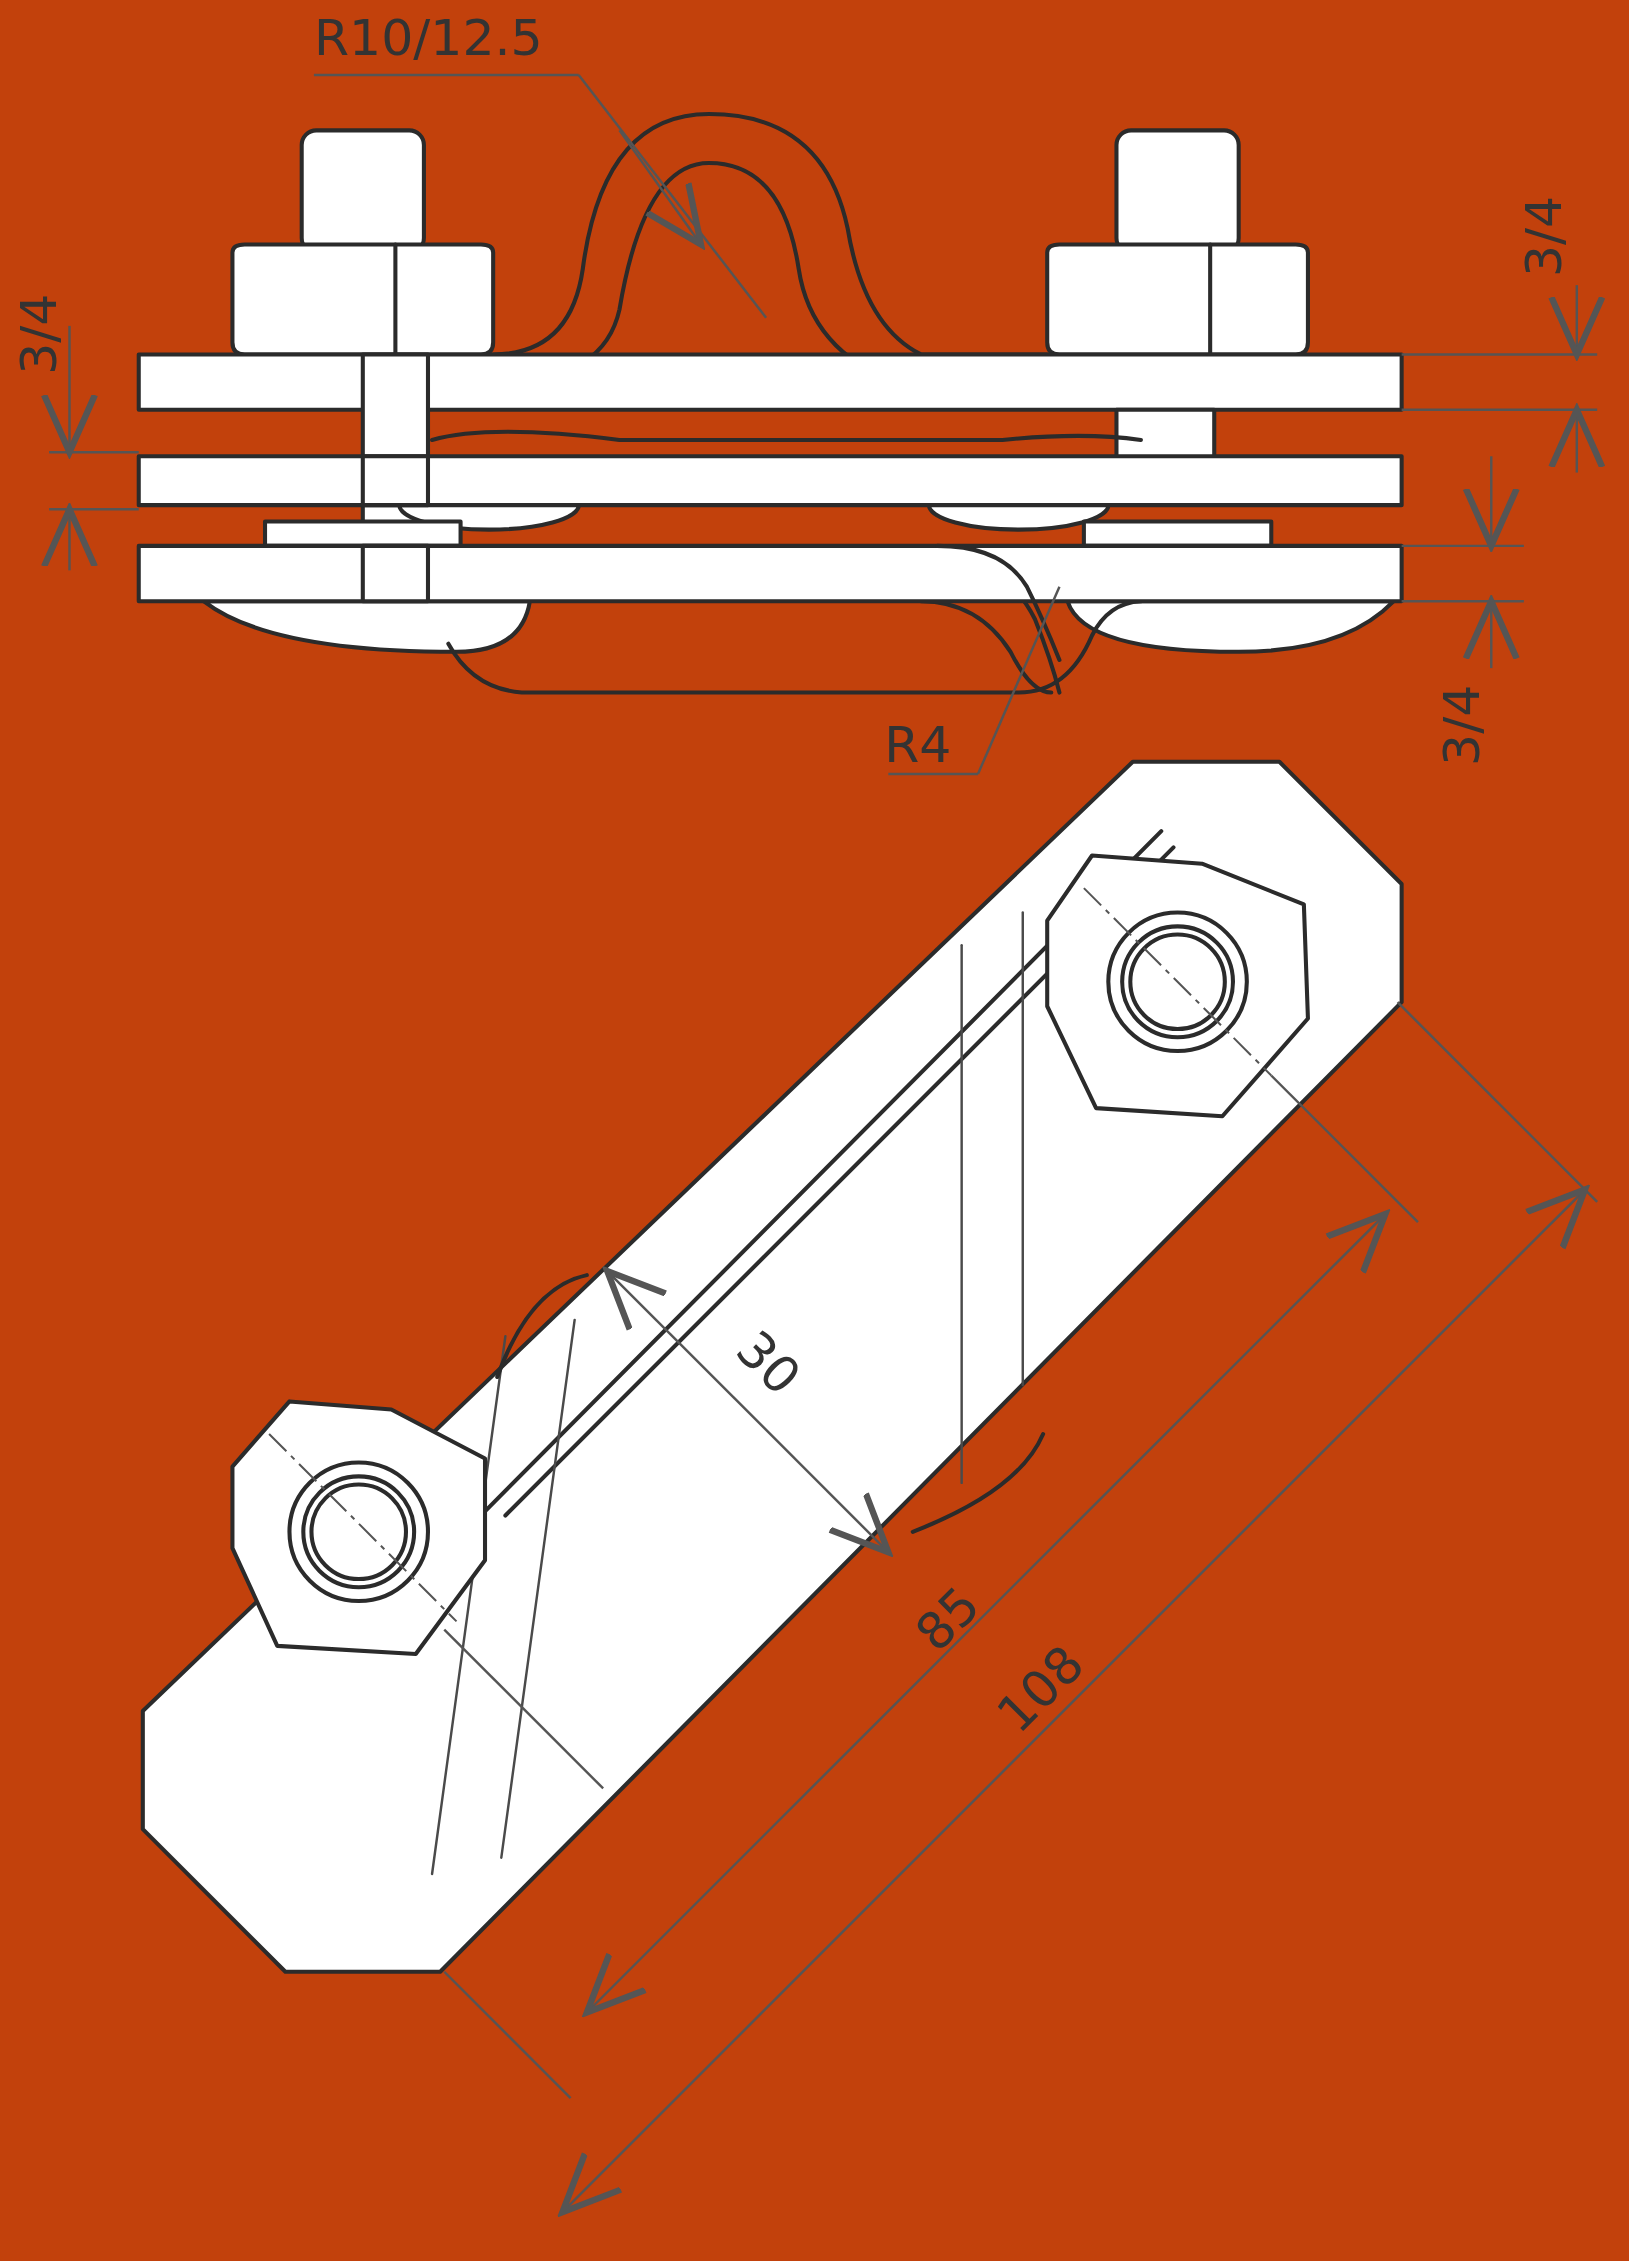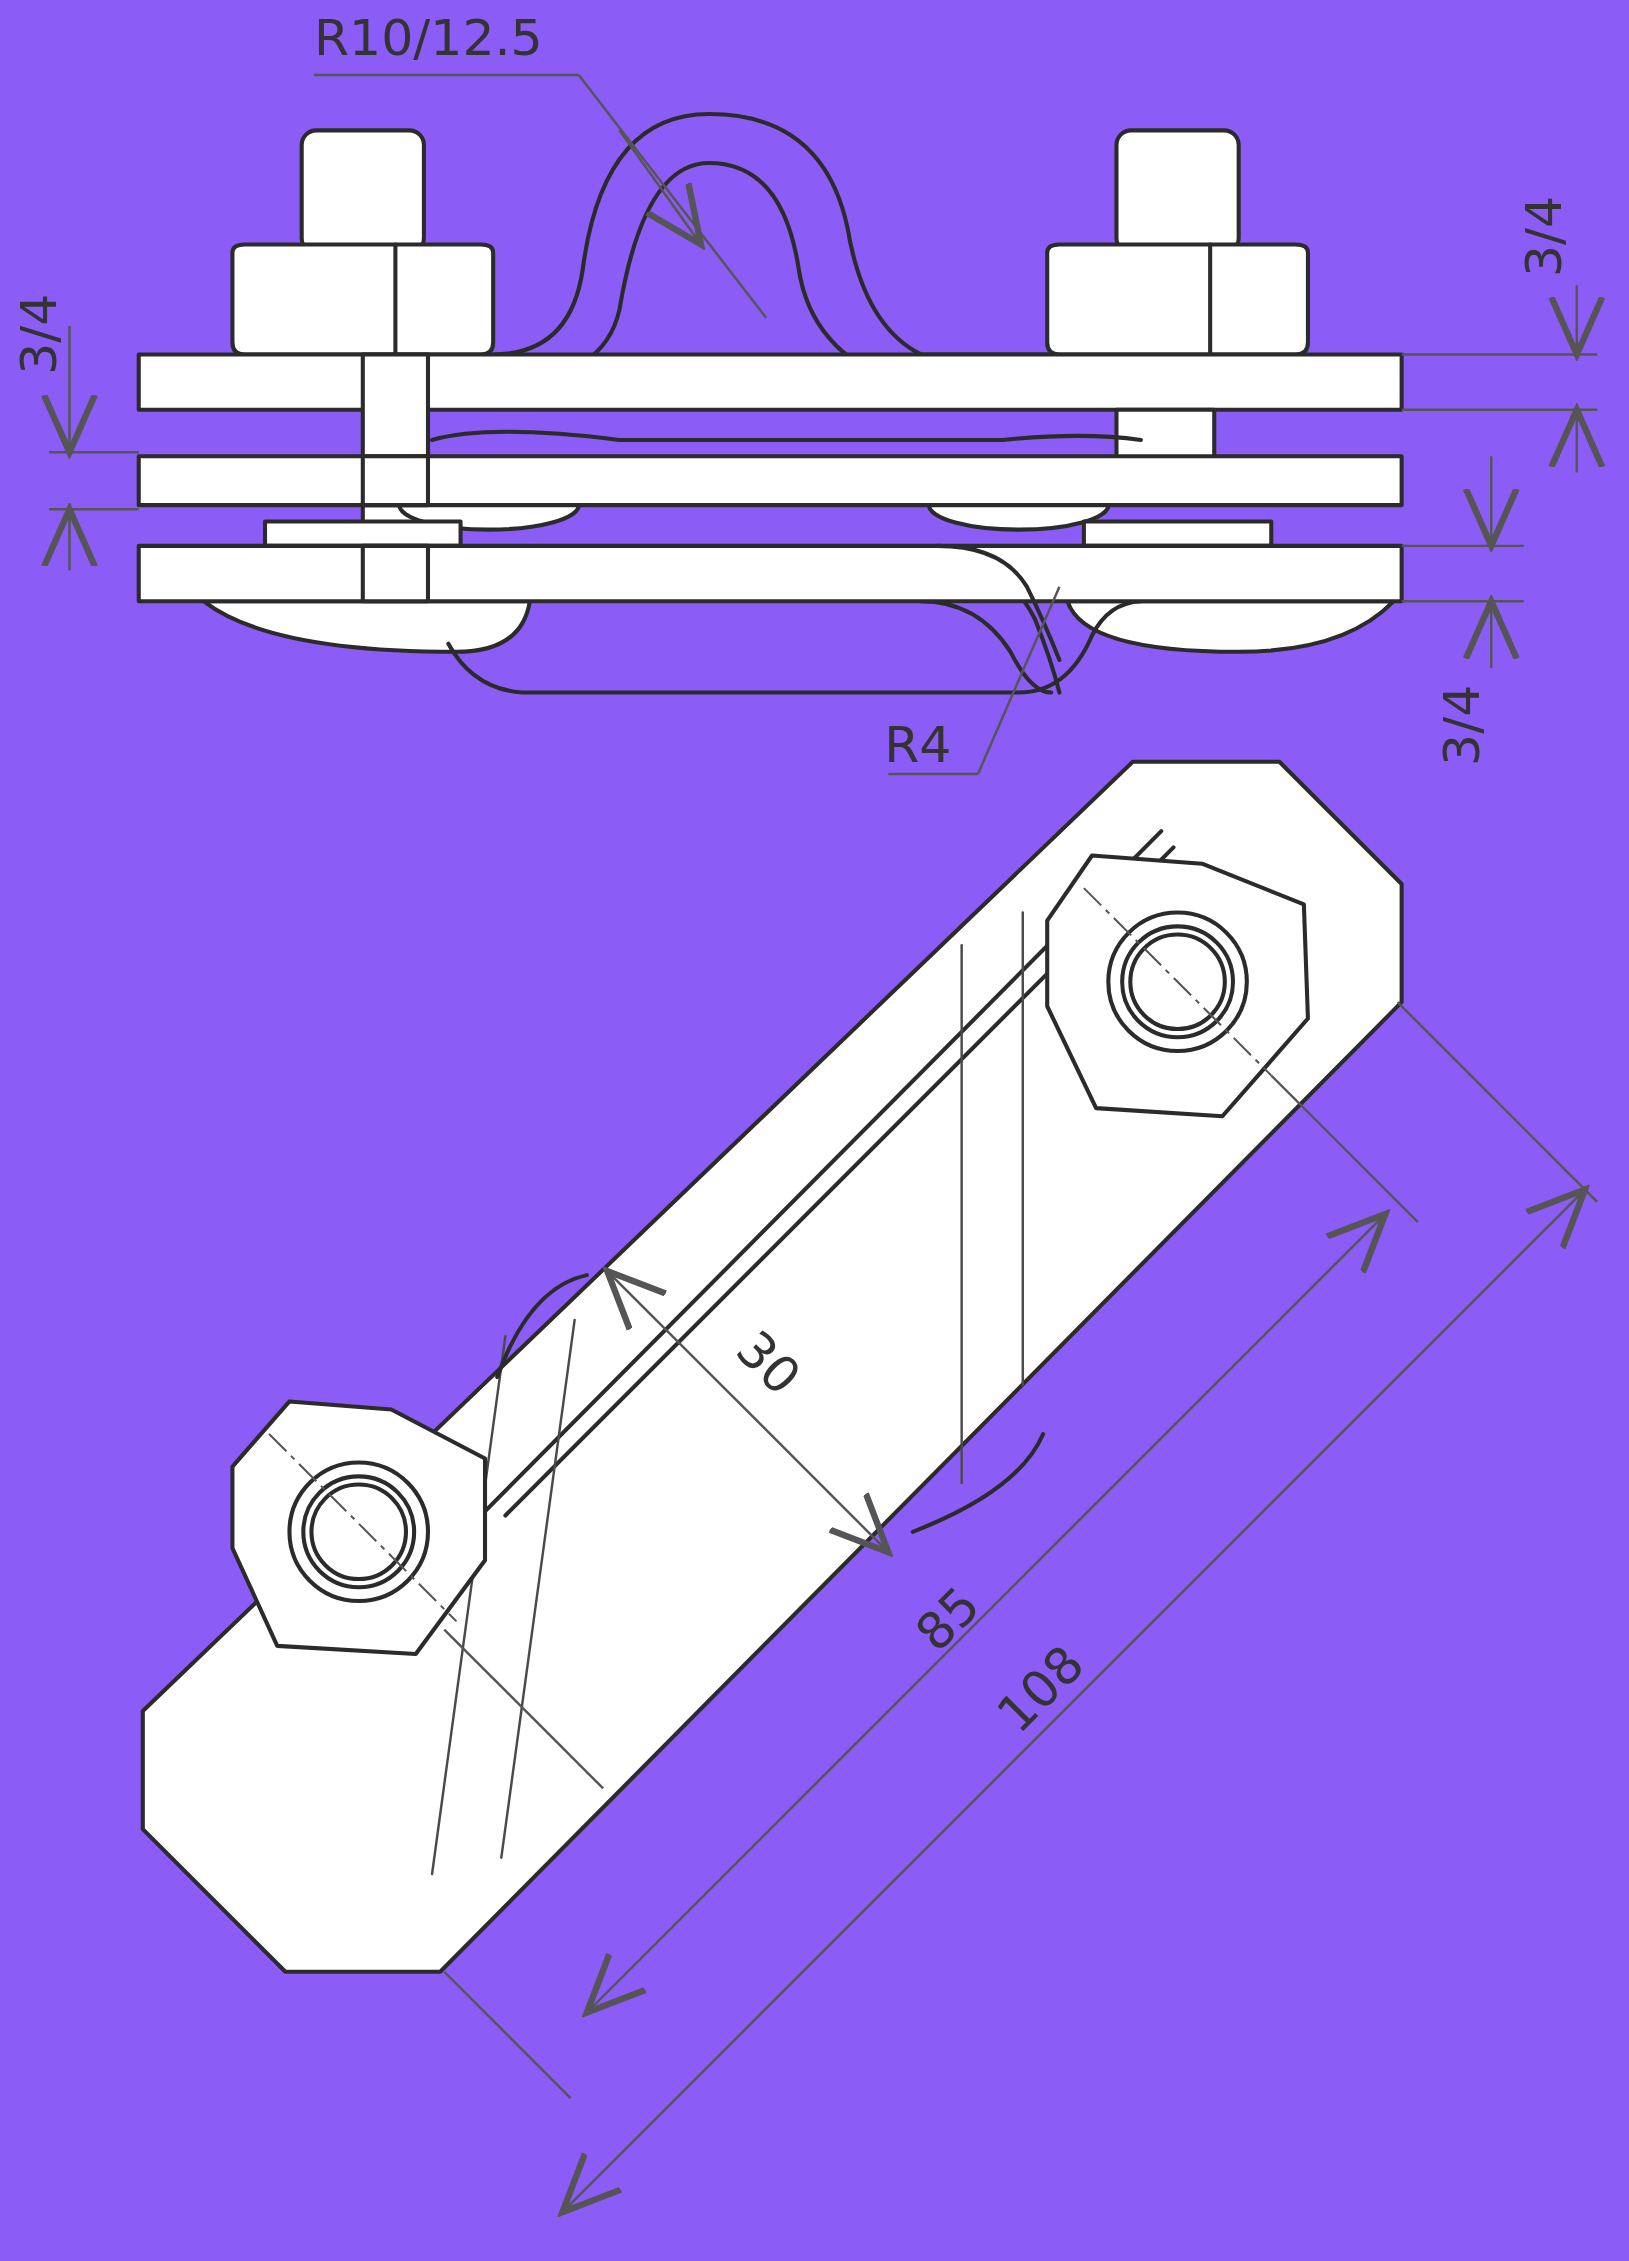--- a/index.html
+++ b/index.html
@@ -1,16 +1,16 @@
 <!DOCTYPE html>
 <html style="font-size:13px"><head>
 <meta charset="utf-8">
 <style>
   html, body { margin: 0; padding: 0; background: #ffffff; }
-  .page { position: relative; width: 1630px; height: 2261px; background: #8b5cf6; overflow: hidden; }
+  .page { position: relative; width: 1630px; height: 2261px; background: #c2410c; overflow: hidden; }
   svg { position: absolute; left: 0; top: 0; }
   .stroke { fill: none; stroke: #2b2b2b; stroke-width: 5; stroke-linejoin: round; stroke-linecap: round; }
   .thin { fill: none; stroke: #4a4a4a; stroke-width: 3; stroke-linecap: round; }
   .dim { fill: none; stroke: #555555; stroke-width: 3; }
   .fillw { fill: #ffffff; stroke: #2b2b2b; stroke-width: 5; stroke-linejoin: round; }
   .label { font-family: "DejaVu Sans", sans-serif; font-size: 62px; fill: #333333; }
   .center { stroke: #555; stroke-width: 2.5; stroke-dasharray: 30 8 6 8; fill: none; }
 </style>
 </head>
 <body>

